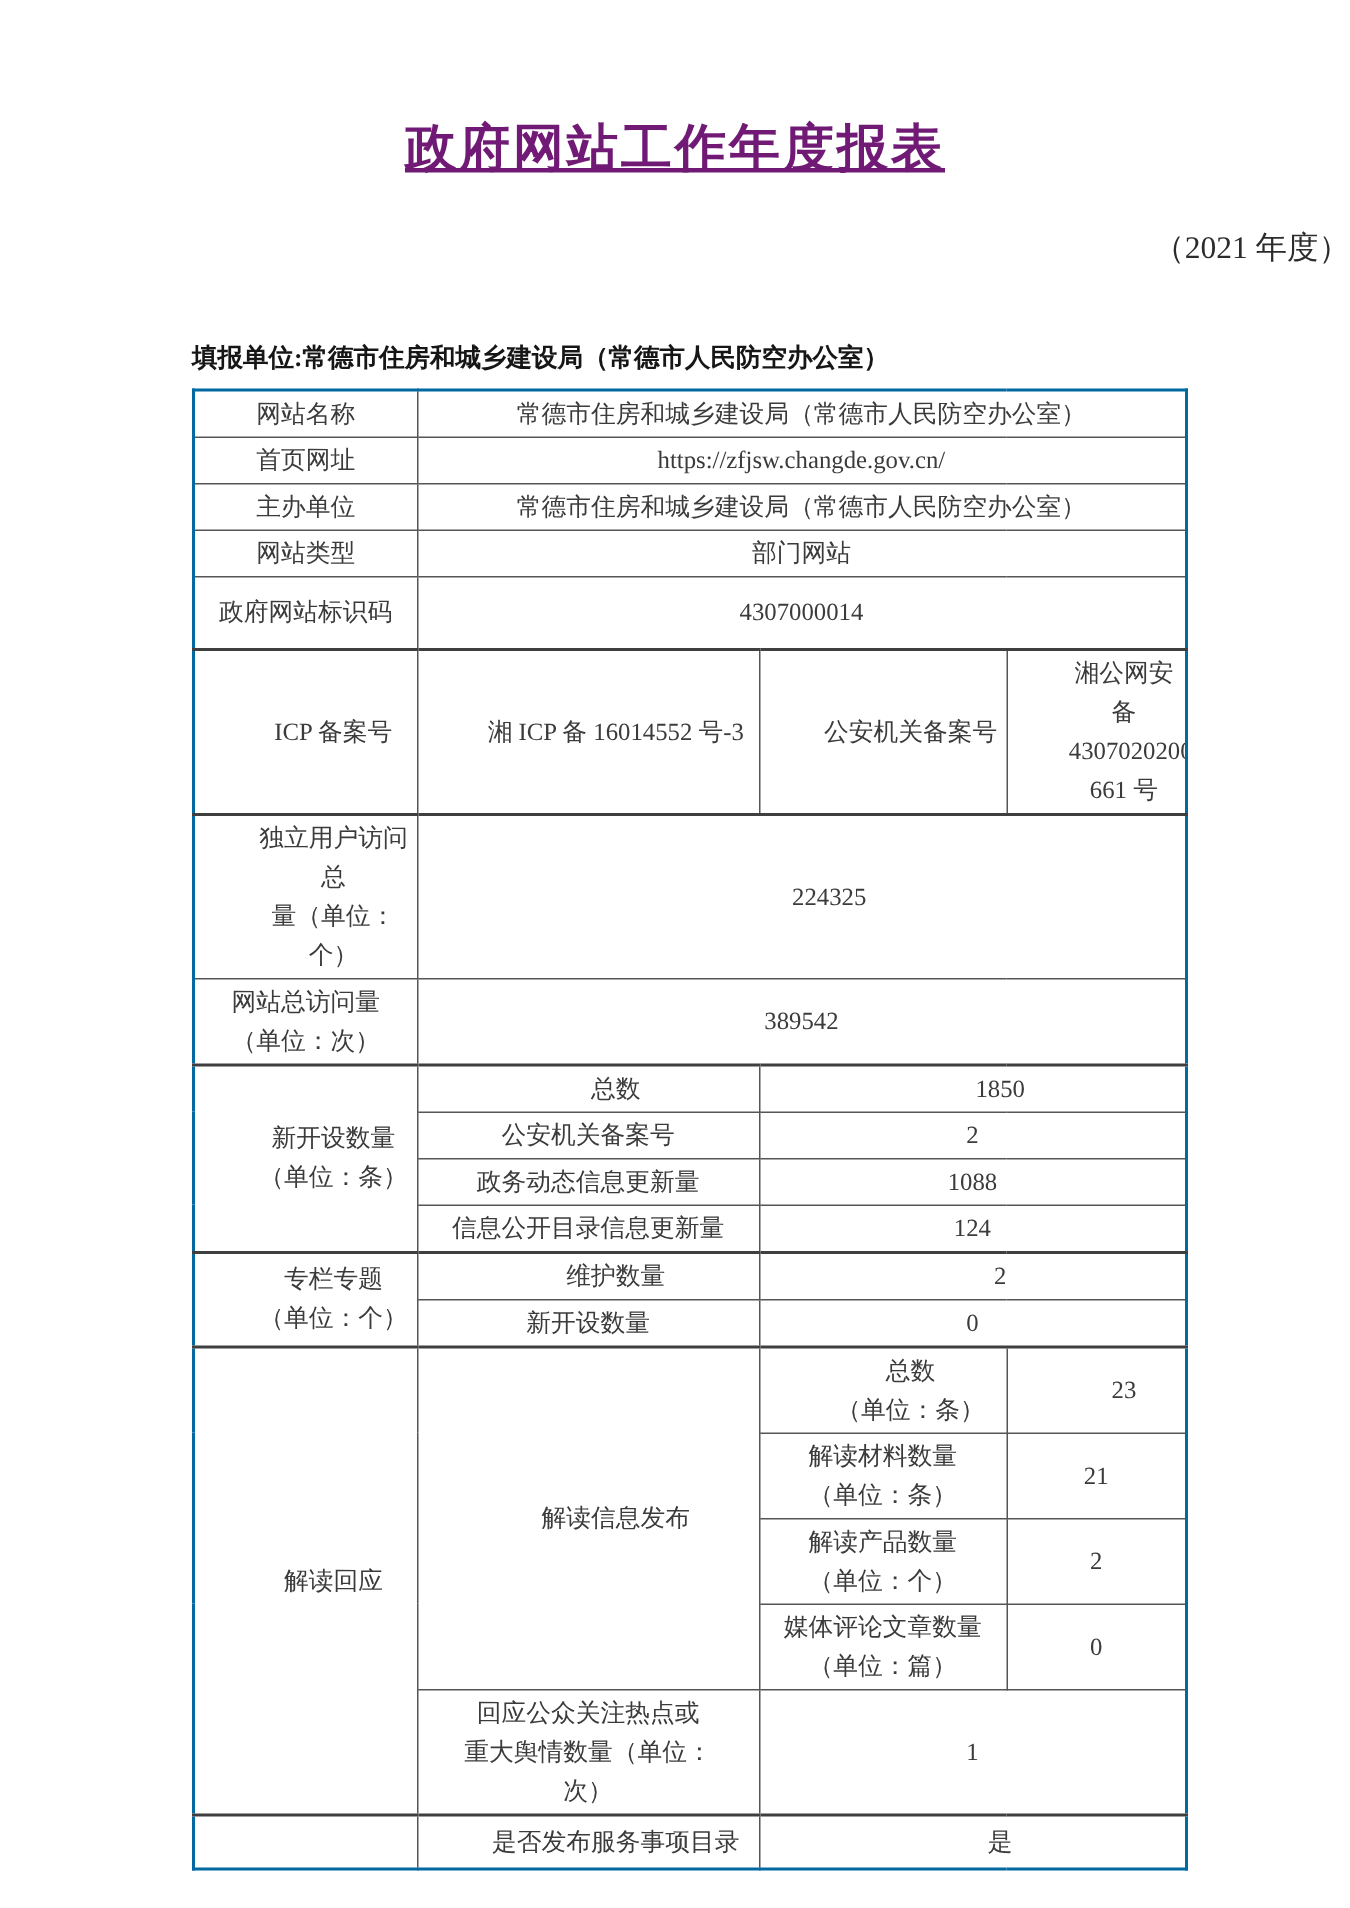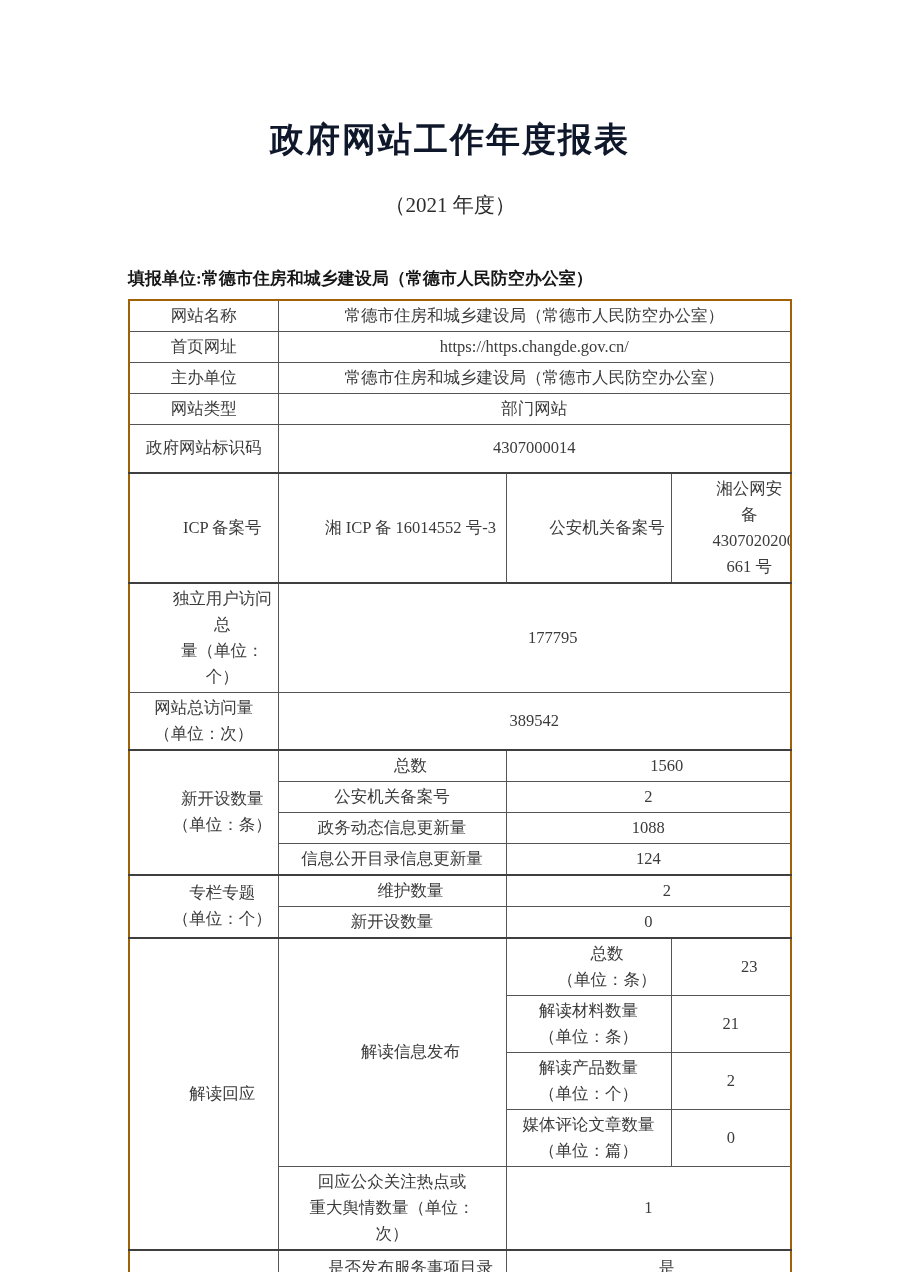--- a/index.html
+++ b/index.html
@@ -8,49 +8,50 @@
     position: relative;
     width: 900px;
     height: 1272px;
     margin: 0 auto;
     background: #ffffff;
     color: #333333;
     font-family: "Liberation Serif", serif;
     overflow: hidden;
   }
   .title {
-    margin-top: 116px;
+    margin-top: 76px;
     text-align: center;
     font-family: "Liberation Sans", sans-serif;
     font-size: 34px;
     font-weight: 700;
     letter-spacing: 2px;
-    color: #0f172a;
+    color: #701a75;
     line-height: 46px;
+    text-decoration: underline;
   }
   .subtitle {
     margin-top: 30px;
-    text-align: center;
+    text-align: right;
     font-size: 21px;
     color: #2c2c2c;
     line-height: 26px;
   }
   .unit-line {
     margin: 50px 17px 0 128px;
     font-size: 17px;
     font-weight: 700;
     color: #161616;
     line-height: 22px;
   }
   table.report {
     margin: 9px 0 0 128px;
     width: 662px;
     border-collapse: collapse;
     table-layout: fixed;
-    border: 2px solid #a16207;
+    border: 2px solid #0369a1;
   }
   table.report td {
     border: 1px solid #555555;
     text-align: center;
     vertical-align: middle;
     font-size: 16.5px;
     color: #3b3b3b;
     line-height: 26px;
     padding: 2px 4px;
     white-space: pre-line;
@@ -82,21 +83,21 @@
       <col style="width:165px">
       <col style="width:120px">
     </colgroup>
     <tbody>
       <tr style="height:31px">
         <td>网站名称</td>
         <td colspan="3">常德市住房和城乡建设局（常德市人民防空办公室）</td>
       </tr>
       <tr style="height:31px">
         <td>首页网址</td>
-        <td colspan="3">https://https.changde.gov.cn/</td>
+        <td colspan="3">https://zfjsw.changde.gov.cn/</td>
       </tr>
       <tr style="height:31px">
         <td>主办单位</td>
         <td colspan="3">常德市住房和城乡建设局（常德市人民防空办公室）</td>
       </tr>
       <tr style="height:31px">
         <td>网站类型</td>
         <td colspan="3">部门网站</td>
       </tr>
       <tr style="height:48px">
@@ -107,32 +108,32 @@
         <td>ICP 备案号</td>
         <td>湘 ICP 备 16014552 号-3</td>
         <td>公安机关备案号</td>
         <td>湘公网安备
 43070202000
 661 号</td>
       </tr>
       <tr style="height:58px" class="sect">
         <td>独立用户访问总
 量（单位：个）</td>
-        <td colspan="3">177795</td>
+        <td colspan="3">224325</td>
       </tr>
       <tr style="height:55px">
         <td>网站总访问量
 （单位：次）</td>
         <td colspan="3">389542</td>
       </tr>
       <tr style="height:31px" class="sect">
         <td rowspan="4">新开设数量
 （单位：条）</td>
         <td>总数</td>
-        <td colspan="2">1560</td>
+        <td colspan="2">1850</td>
       </tr>
       <tr style="height:31px">
         <td>公安机关备案号</td>
         <td colspan="2">2</td>
       </tr>
       <tr style="height:31px">
         <td>政务动态信息更新量</td>
         <td colspan="2">1088</td>
       </tr>
       <tr style="height:31px">

